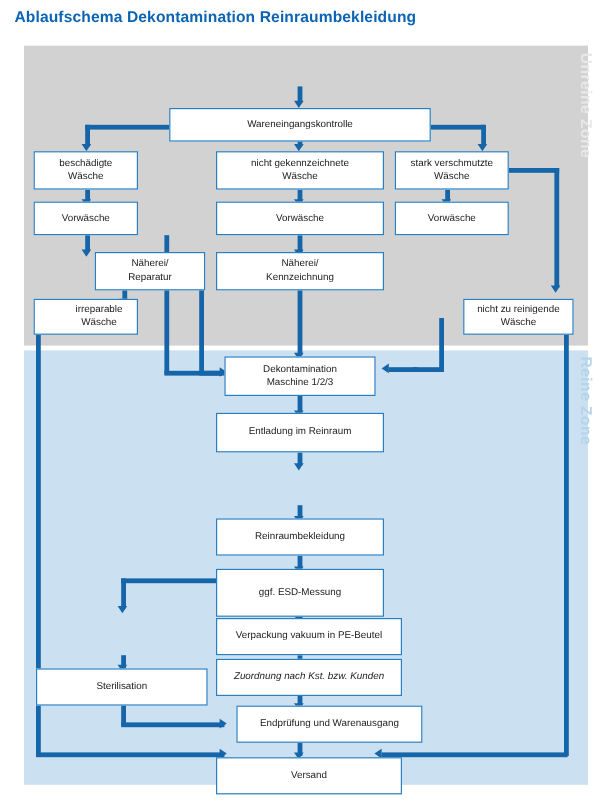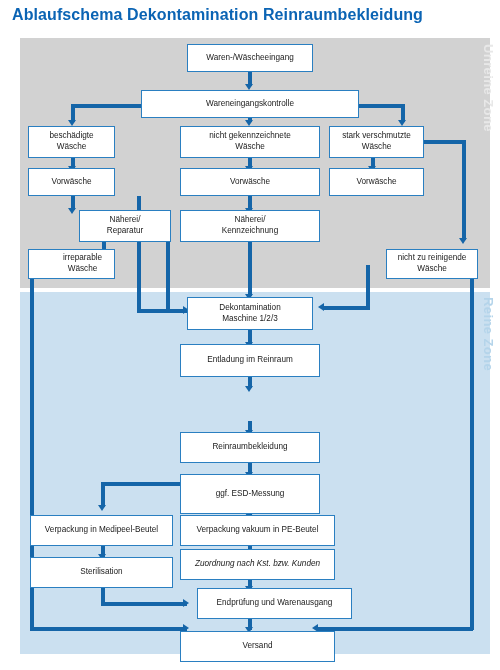--- a/index.html
+++ b/index.html
@@ -11,21 +11,21 @@
     width: 500px;
     height: 670px;
     font-family: "Liberation Sans", sans-serif;
     overflow: hidden;
     position: relative;
   }
   #page-title {
     position: absolute;
     left: 12px;
     top: 6px;
-    font-size: 16px;
+    font-size: 13px;
     font-weight: bold;
     color: #0b64b4;
     letter-spacing: 0.1px;
     white-space: nowrap;
     text-align: center;
   }
   #chart-area {
     position: absolute;
     left: 0; top: 0;
     width: 500px; height: 670px;
@@ -201,21 +201,20 @@
   <div class="conn" style="left:101px; top:578px; width:3.5px; height:27px;"></div>
   <div class="conn" style="left:101px; top:602px; width:86px; height:3.5px;"></div>
   <div class="arrow arrow-right" style="left:183px; top:599px;"></div>
 
   <div class="conn" style="left:248px; top:578px; width:3.5px; height:11px;"></div>
   <div class="arrow arrow-down" style="left:245px; top:586px;"></div>
 
   <div class="conn" style="left:248px; top:619px; width:3.5px; height:11px;"></div>
   <div class="arrow arrow-down" style="left:245px; top:627px;"></div>
 
-  <div class="node" style="left:187px; top:44px;  width:126px; height:28px;">Waren-/Wäscheeingang</div>
   <div class="node" style="left:141px; top:90px;  width:218px; height:28px;">Wareneingangskontrolle</div>
 
   <div class="node" style="left:28px;  top:126px; width:87px;  height:32px;">beschädigte<br>Wäsche</div>
   <div class="node" style="left:180px; top:126px; width:140px; height:32px;">nicht gekennzeichnete<br>Wäsche</div>
   <div class="node" style="left:329px; top:126px; width:95px;  height:32px;">stark verschmutzte<br>Wäsche</div>
 
   <div class="node" style="left:28px;  top:168px; width:87px;  height:28px;">Vorwäsche</div>
   <div class="node" style="left:180px; top:168px; width:140px; height:28px;">Vorwäsche</div>
   <div class="node" style="left:329px; top:168px; width:95px;  height:28px;">Vorwäsche</div>
 
@@ -223,21 +222,20 @@
   <div class="node" style="left:180px; top:210px; width:140px; height:32px;">Näherei/<br>Kennzeichnung</div>
 
   <div class="node" style="left:28px;  top:249px; width:87px;  height:30px;padding-left:24px;">irreparable<br>Wäsche</div>
   <div class="node" style="left:386px; top:249px; width:92px;  height:30px;">nicht zu reinigende<br>Wäsche</div>
 
   <div class="node" style="left:187px; top:297px; width:126px; height:33px;">Dekontamination<br>Maschine 1/2/3</div>
   <div class="node" style="left:180px; top:344px; width:140px; height:33px;">Entladung im Reinraum</div>
   <div class="node" style="left:180px; top:432px; width:140px; height:31px;">Reinraumbekleidung</div>
   <div class="node" style="left:180px; top:474px; width:140px; height:40px;">ggf. ESD-Messung</div>
 
-  <div class="node" style="left:30px;  top:515px; width:143px; height:31px;">Verpackung in Medipeel-Beutel</div>
   <div class="node" style="left:180px; top:515px; width:155px; height:31px;">Verpackung vakuum in PE-Beutel</div>
 
   <div class="node" style="left:30px;  top:557px; width:143px; height:31px;text-align:center;">Sterilisation</div>
   <div class="node" style="left:180px; top:549px; width:155px; height:31px;font-style:italic;">Zuordnung nach Kst. bzw. Kunden</div>
 
   <div class="node" style="left:180px; top:588px; width:155px; height:31px;margin-left:17px;">Endprüfung und Warenausgang</div>
   <div class="node" style="left:180px; top:631px; width:155px; height:31px;">Versand</div>
 
 </div>
 

